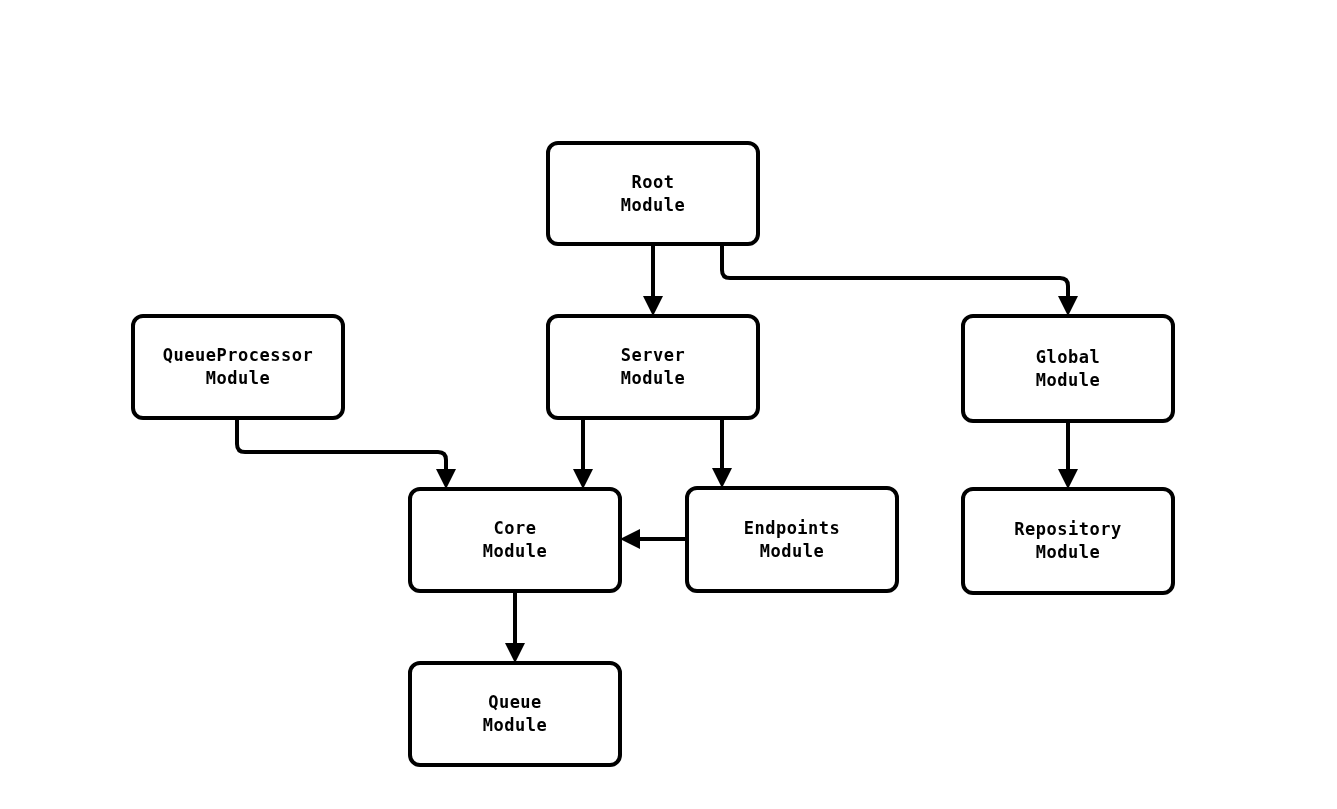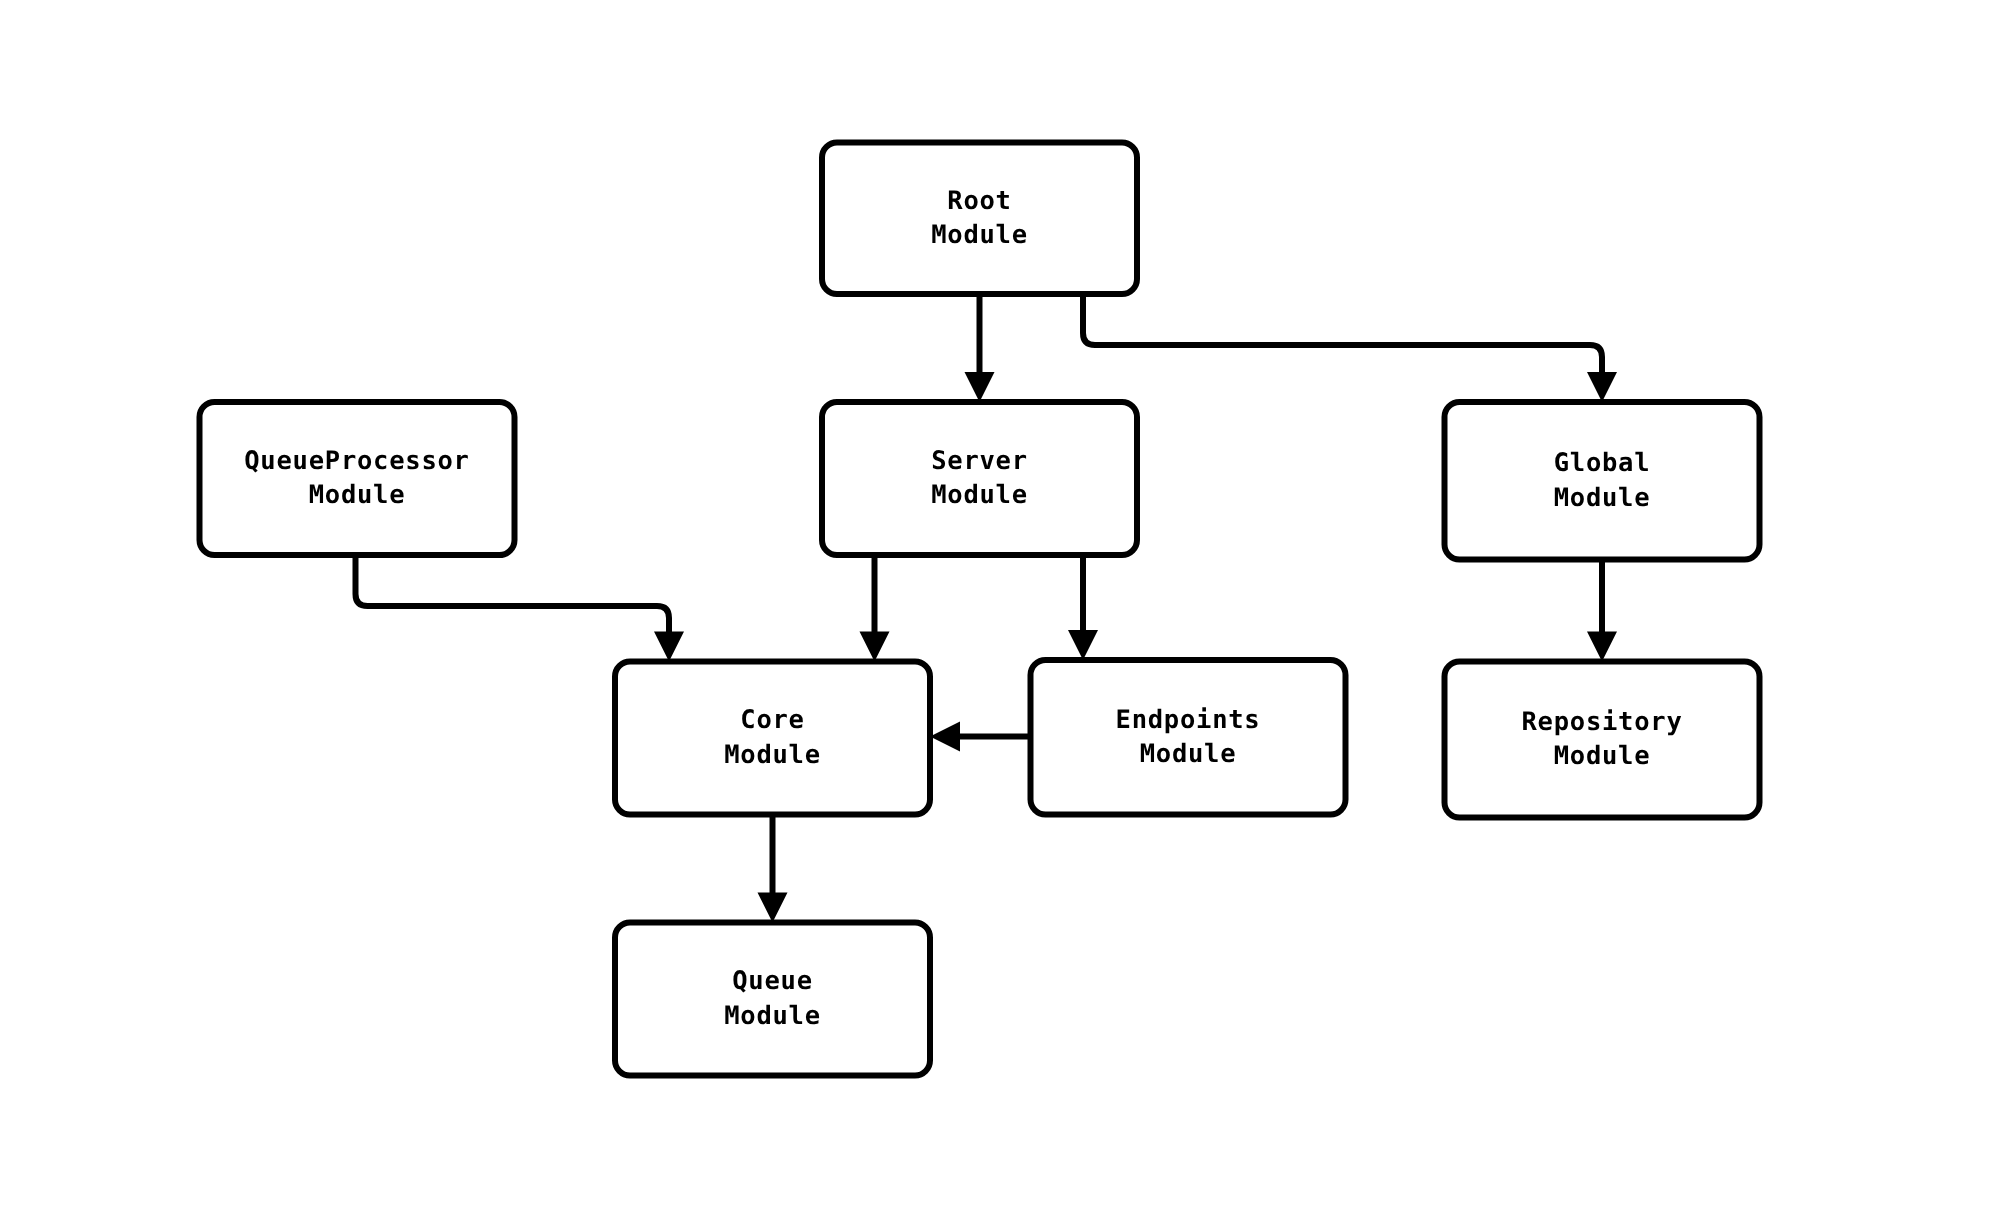--- a/index.html
+++ b/index.html
@@ -12,20 +12,21 @@
     width: 1337px;
     height: 809px;
     overflow: hidden;
     font-family: "DejaVu Sans Mono", "Liberation Mono", monospace;
   }
   #diagram-root {
     position: relative;
     width: 1337px;
     height: 675px;
     background: #ffffff;
+    margin-top: 48px;
   }
   svg#diagram-svg {
     display: block;
     width: 1337px;
     height: 809px;
   }
   .node-box {
     fill: #ffffff;
     stroke: #000000;
     stroke-width: 4;

